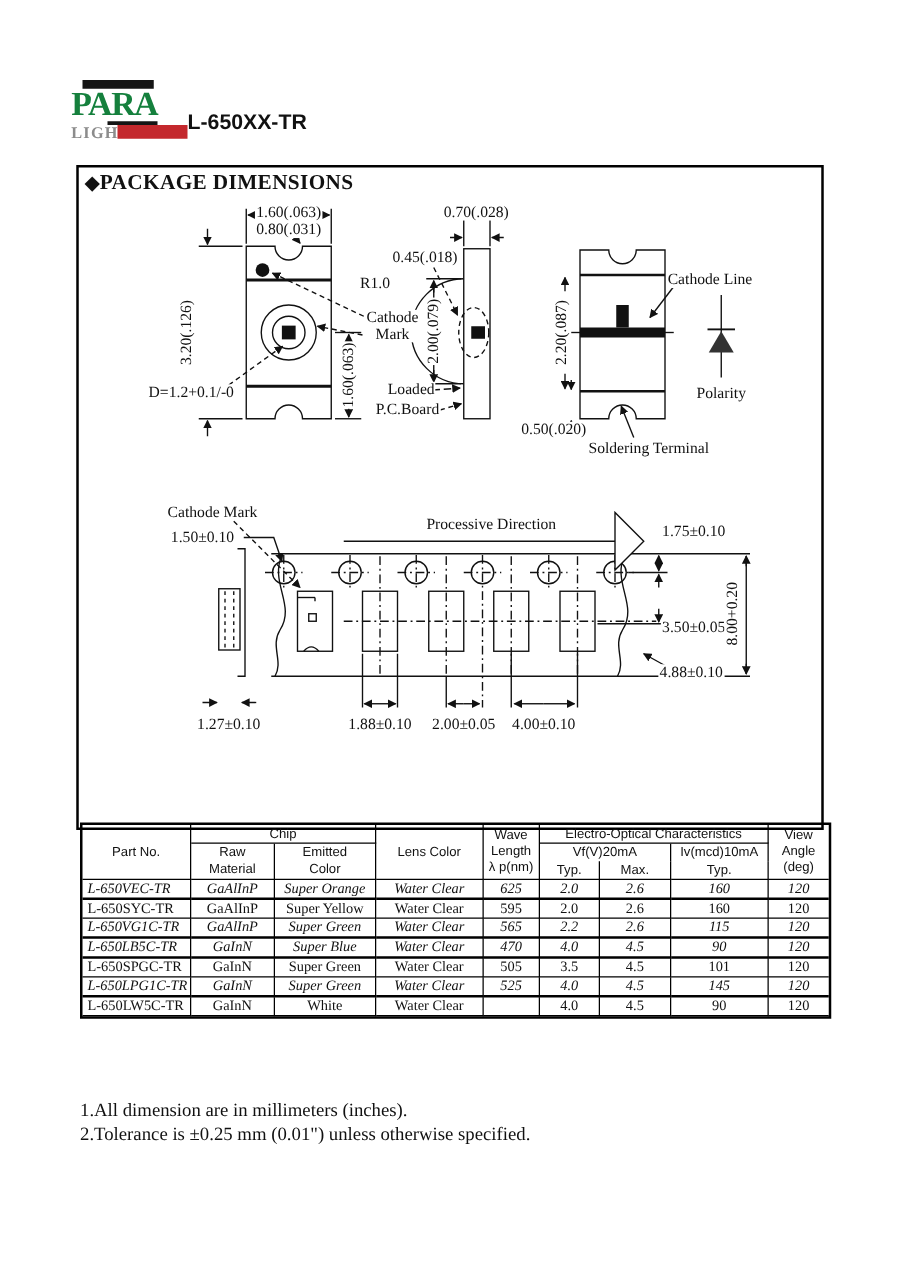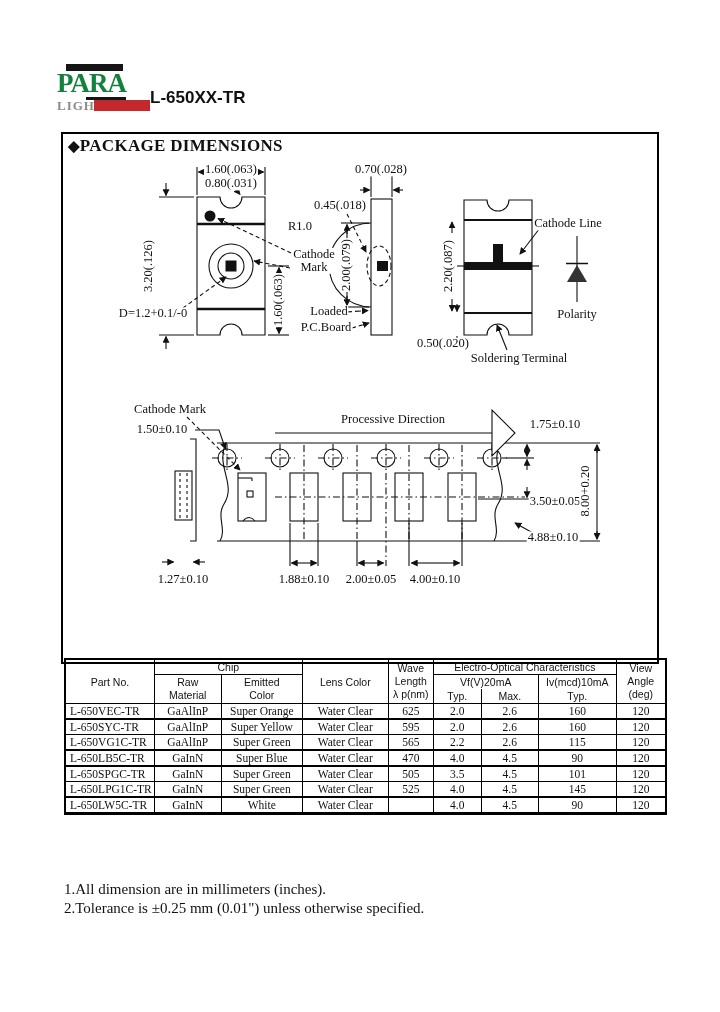--- a/index.html
+++ b/index.html
@@ -27,21 +27,21 @@
   #loadedQty{left:12px;top:469px;font-size:17px;font-weight:bold;letter-spacing:.2px;}
   
   #chartbl{left:64px;top:658px;border-collapse:separate;border-spacing:0;border:2px solid #000;table-layout:fixed;}
   #chartbl th,#chartbl td{border-right:1px solid #000;border-bottom:1px solid #000;padding:0 2px;height:14px;overflow:hidden;}
   #chartbl th{font-family:"Liberation Sans",sans-serif;font-size:10.5px;font-weight:normal;text-align:center;vertical-align:middle;}
   #chartbl td{font-family:"Liberation Serif",serif;font-size:11.5px;text-align:center;white-space:nowrap;}
   #chartbl td:first-child{text-align:left;padding-left:4px;}
   #chartbl td:last-child,#chartbl th.last{border-right:0;}
   #chartbl th.nb{border-bottom:0;}
   #chartbl .pre{white-space:pre-line;line-height:1.25;}
-  #chartbl tr.group-end td{border-bottom-width:2px;}
+  #chartbl tr.group-end td{border-bottom-width:2px;font-style:italic;}
   
   .note{left:64px;font-size:15px;margin-top:36px;}
 </style>
 </head>
 <body>
 
 <div class="abs" id="logo">
   <div class="topbar"></div>
   <div class="para">PARA</div>
   <div class="underbar"></div>

